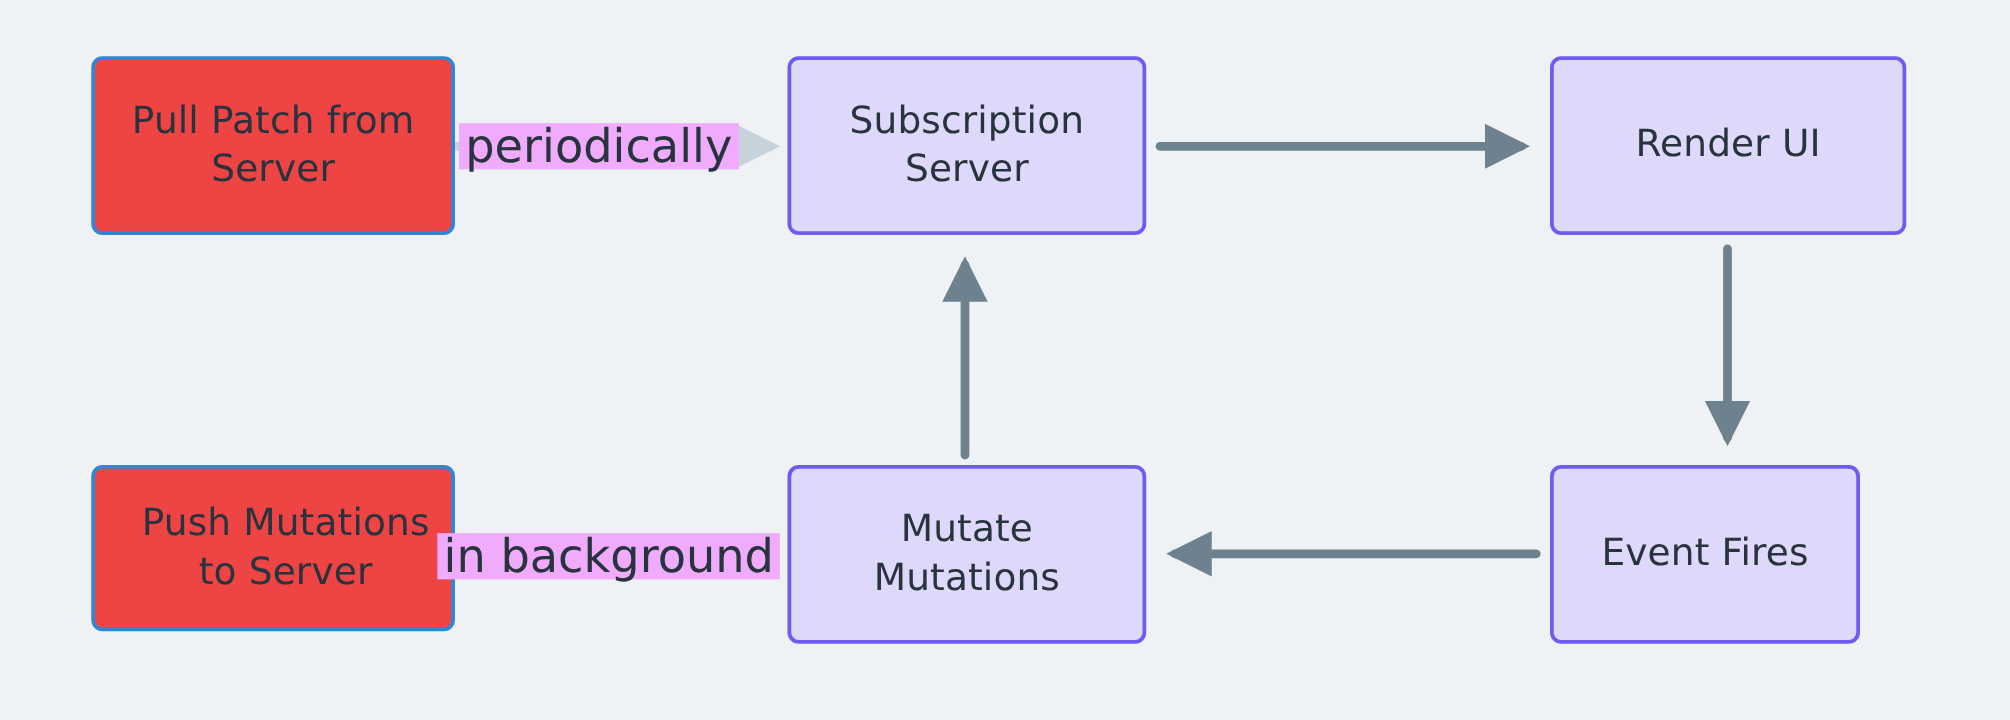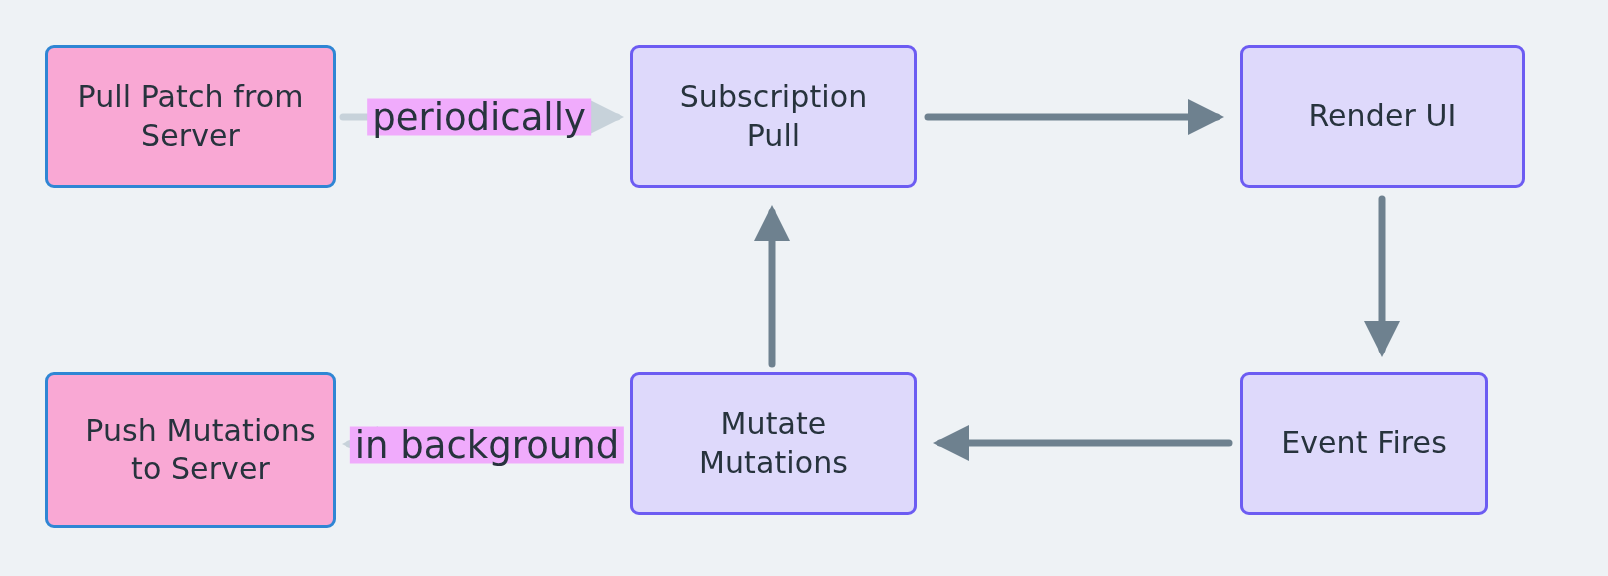--- a/index.html
+++ b/index.html
@@ -40,22 +40,23 @@
     border-width: 3px;
     border-style: solid;
     font-size: 30px;
     line-height: 1.28;
     letter-spacing: 0.1px;
     color: #27333d;
     z-index: 3;
   }
 
   .node.blue {
-    background: #f9a8d4;
+    background: #ef4444;
     border-color: #2f86d4;
+    margin-left: 28px;
   }
 
   .node.purple {
     background: #ded9fb;
     border-color: #6c5cf2;
   }
 
   .node-label {
     padding: 0 10px;
     white-space: pre-line;
@@ -102,28 +103,28 @@
     <line x1="377" y1="444" x2="349" y2="444" stroke="#c7d2da" stroke-width="7" stroke-linecap="round" marker-end="url(#arrow-soft)"></line>
   </svg>
 
   <div class="node blue" style="left:45px; top:45px; width:291px; height:143px;">
     <span class="node-label">Pull Patch from
 Server</span>
   </div>
 
   <div class="node purple" style="left:630px; top:45px; width:287px; height:143px;">
     <span class="node-label">Subscription
-Pull</span>
+Server</span>
   </div>
 
   <div class="node purple" style="left:1240px; top:45px; width:285px; height:143px;">
     <span class="node-label">Render UI</span>
   </div>
 
-  <div class="node blue" style="left:45px; top:372px; width:291px; height:156px;padding-left:20px;">
+  <div class="node blue" style="left:45px; top:372px; width:291px; height:133px;padding-left:20px;">
     <span class="node-label">Push Mutations
 to Server</span>
   </div>
 
   <div class="node purple" style="left:630px; top:372px; width:287px; height:143px;">
     <span class="node-label">Mutate
 Mutations</span>
   </div>
 
   <div class="node purple" style="left:1240px; top:372px; width:248px; height:143px;">

